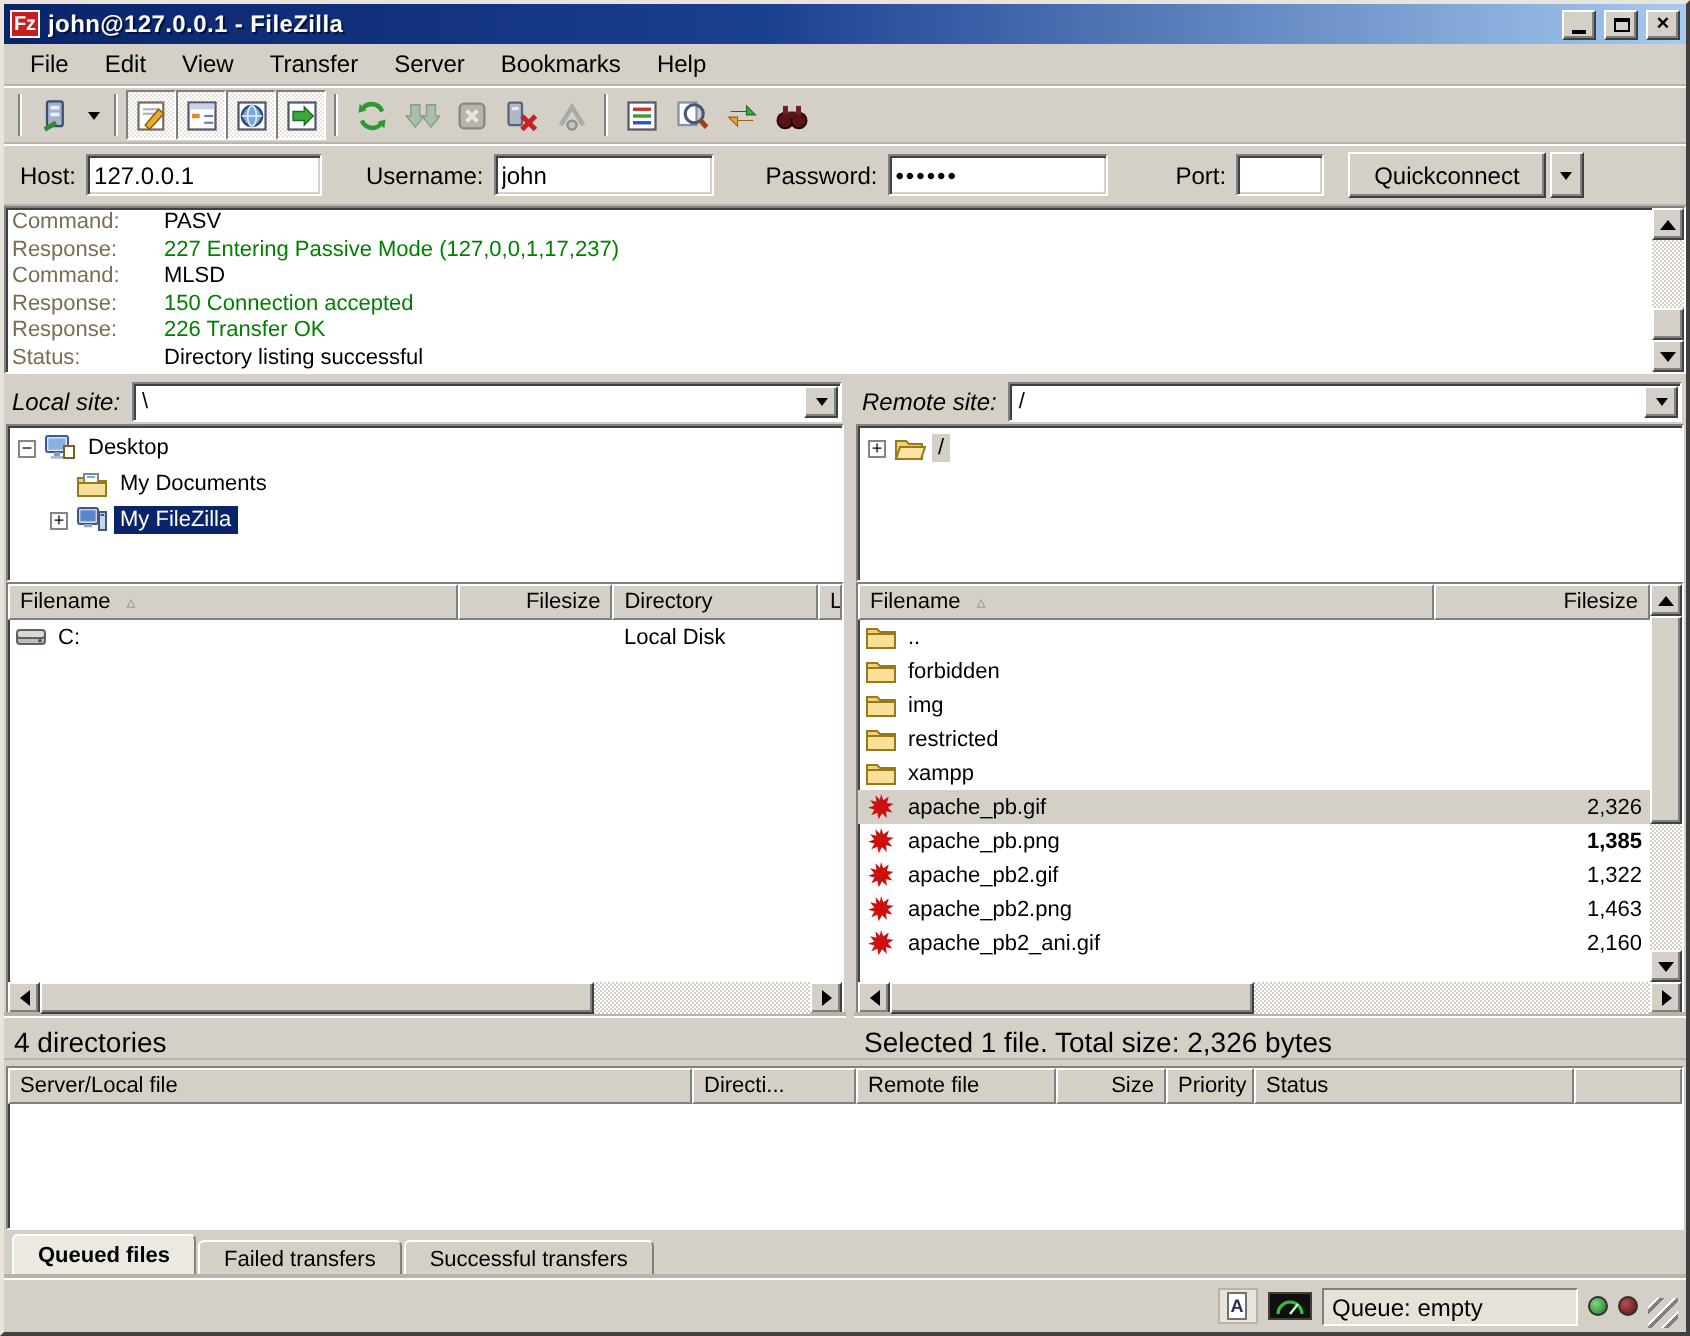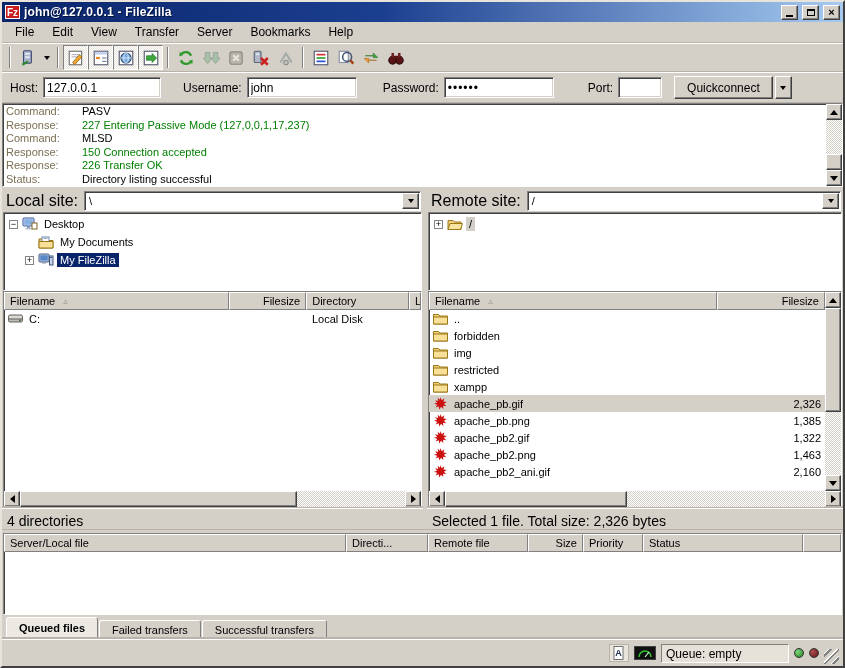--- a/index.html
+++ b/index.html
@@ -77,21 +77,21 @@
   .tri-right { width:0; height:0; border:4px solid transparent; border-left:5px solid #000; margin-left:4px;}
 
   
   .main { flex:1; display:flex; padding-top:2px; min-height:0; }
   .pane { display:flex; flex-direction:column; min-width:0; }
   .pane-left { width:421px; flex:none; }
   .splitter { width:4px; flex:none; }
   .pane-right { flex:1; }
 
   .site-row { height:23px; flex:none; display:flex; align-items:center; gap:4px; padding:1px 2px; }
-  .site-label { font-size:16px; padding:0 2px; white-space:nowrap; }
+  .site-label { font-size:12px; padding:0 2px; white-space:nowrap;font-style:italic; }
   .combo { flex:1; height:20px; background:#fff; display:flex; align-items:center;
     border:1px solid; border-color:#808080 #fff #fff #808080; box-shadow: inset 1px 1px 0 #404040;
     font-size:11px; }
   .combo-value { flex:1; padding-left:4px; }
   .combo-btn { width:17px; height:16px; margin-right:1px; display:flex; align-items:center; justify-content:center; }
 
   .tree { height:79px; flex:none; background:#fff; padding:2px 0 0 2px; overflow:hidden;
     border:1px solid; border-color:#808080 #fff #fff #808080; box-shadow: inset 1px 1px 0 #404040;
     font-size:11px; margin:0 1px; }
   .tree-row { height:18px; display:flex; align-items:center; }
@@ -529,21 +529,21 @@
                 <div class="fcell" style="flex:1;">apache_pb.gif</div>
                 <div class="fcell fcell-right" style="width:90px;">2,326</div>
               </div>
               <div class="frow">
                 <span class="ficon">
                     <svg width="13" height="13" viewBox="0 0 12 12">
                       <path fill="#cc1010" d="M6 0 l1.1 2.9 2.5-1.7 -0.9 2.9 3.1 0.4 -2.6 1.7 2.1 2.3 -3-0.5 0.4 3.1 -2.2-2.2 -1.6 2.7 -0.6-3 -2.8 1.2 1.5-2.6 -3-0.9 2.9-1 -1.9-2.4 2.9 0.7 -0.5-3 2.1 2z"></path>
                     </svg>
                   </span>
                 <div class="fcell" style="flex:1;">apache_pb.png</div>
-                <div class="fcell fcell-right" style="width:90px;">1,385</div>
+                <div class="fcell fcell-right" style="width:90px;font-weight:bold;">1,385</div>
               </div>
               <div class="frow">
                 <span class="ficon">
                     <svg width="13" height="13" viewBox="0 0 12 12">
                       <path fill="#cc1010" d="M6 0 l1.1 2.9 2.5-1.7 -0.9 2.9 3.1 0.4 -2.6 1.7 2.1 2.3 -3-0.5 0.4 3.1 -2.2-2.2 -1.6 2.7 -0.6-3 -2.8 1.2 1.5-2.6 -3-0.9 2.9-1 -1.9-2.4 2.9 0.7 -0.5-3 2.1 2z"></path>
                     </svg>
                   </span>
                 <div class="fcell" style="flex:1;">apache_pb2.gif</div>
                 <div class="fcell fcell-right" style="width:90px;">1,322</div>
               </div>
@@ -605,21 +605,21 @@
         </div>
       <div class="hcol flatraised" style="width:82px;">
           <span>Directi...</span>
         </div>
       <div class="hcol flatraised" style="width:100px;">
           <span>Remote file</span>
         </div>
       <div class="hcol hcol-right flatraised" style="width:55px;">
           <span>Size</span>
         </div>
-      <div class="hcol flatraised" style="width:60px;">
+      <div class="hcol flatraised" style="width:44px;">
           <span>Priority</span>
         </div>
       <div class="hcol flatraised" style="width:160px;">
           <span>Status</span>
         </div>
       <div class="hcol flatraised" style="flex:1;"></div>
     </div>
     <div class="queue-body"></div>
   </div>
 

